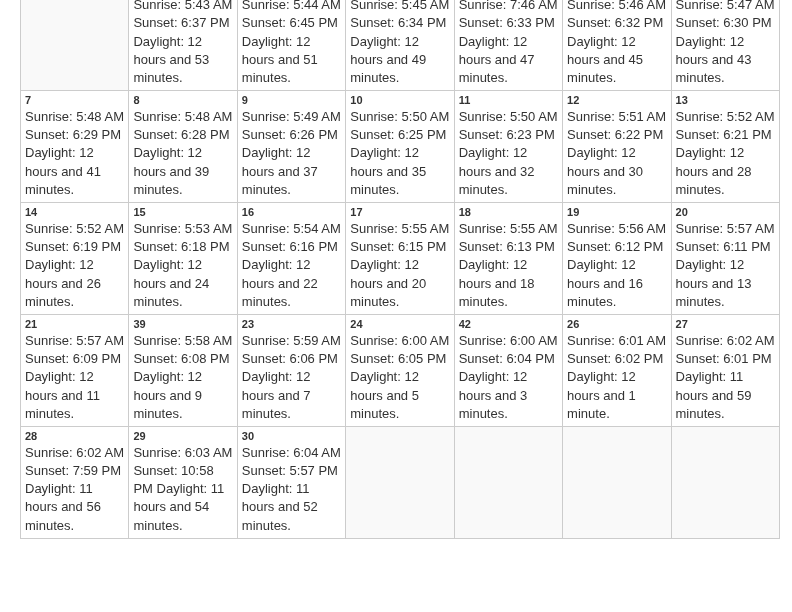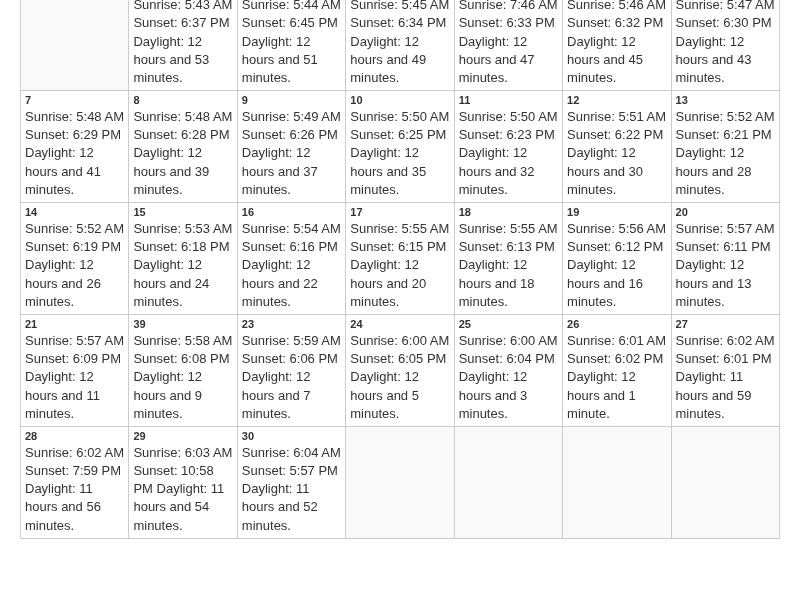--- a/index.html
+++ b/index.html
@@ -302,21 +302,21 @@
 and 7 minutes.</div>
           </td>
           <td>
             <span class="day-num">24</span>
             <div class="day-info">Sunrise: 6:00 AM
 Sunset: 6:05 PM
 Daylight: 12 hours
 and 5 minutes.</div>
           </td>
           <td>
-            <span class="day-num">25</span>
+            <span class="day-num">42</span>
             <div class="day-info">Sunrise: 6:00 AM
 Sunset: 6:04 PM
 Daylight: 12 hours
 and 3 minutes.</div>
           </td>
           <td>
             <span class="day-num">26</span>
             <div class="day-info">Sunrise: 6:01 AM
 Sunset: 6:02 PM
 Daylight: 12 hours

